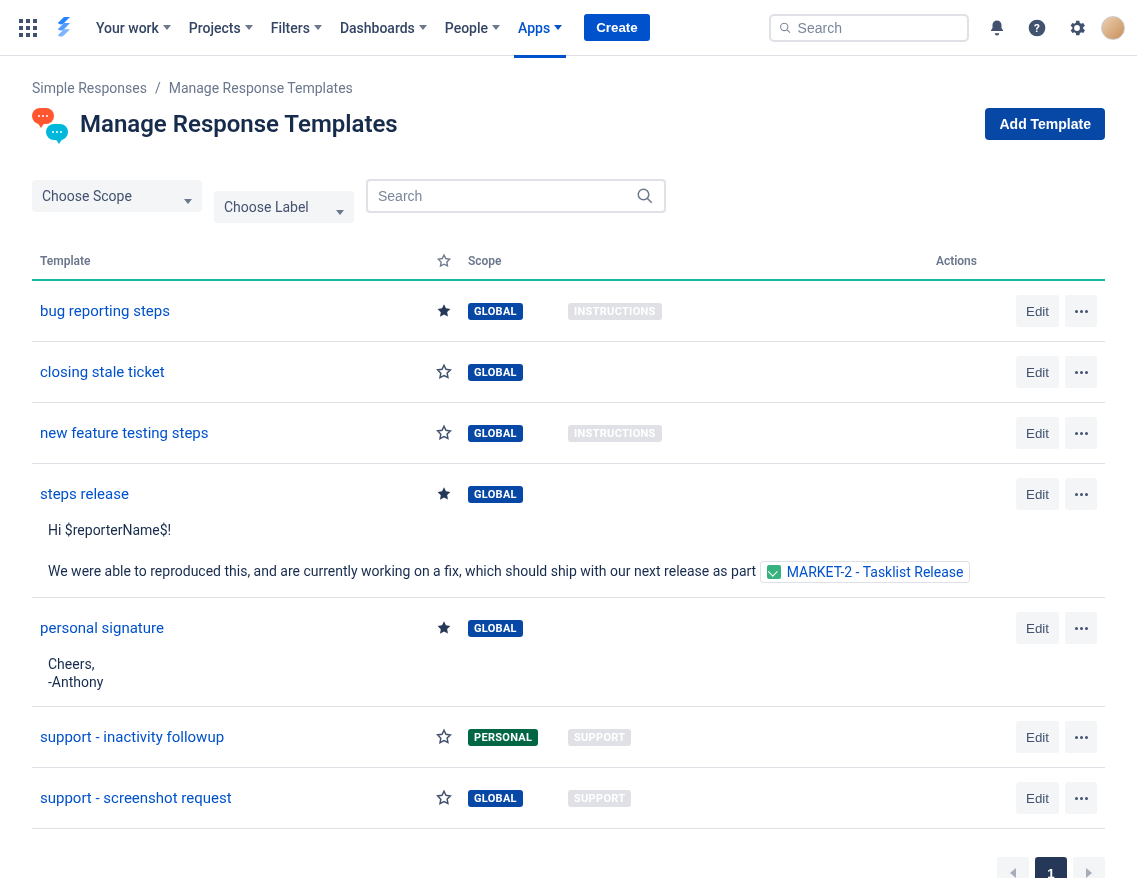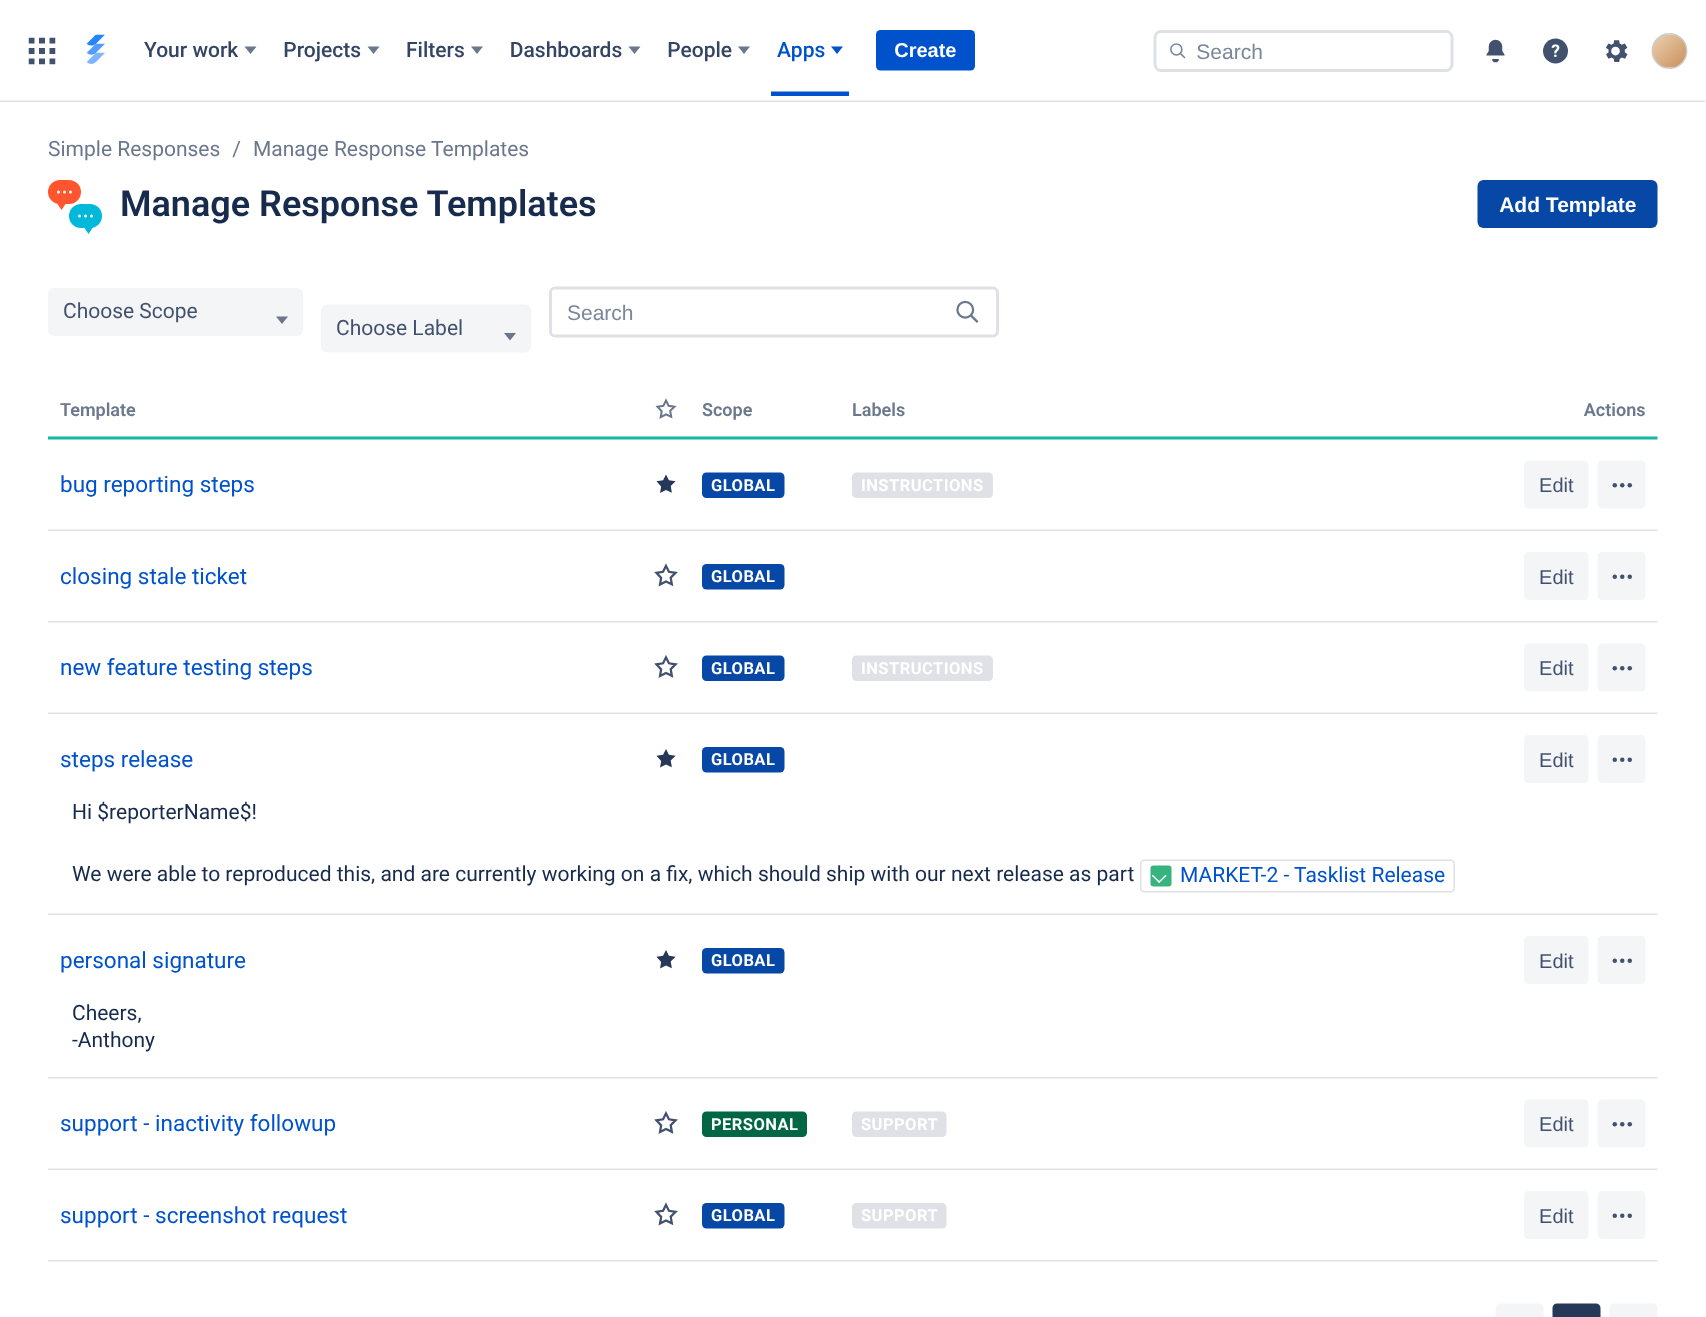--- a/index.html
+++ b/index.html
@@ -7,21 +7,21 @@
     font-family: -apple-system, BlinkMacSystemFont, "Segoe UI", Roboto, sans-serif;
     color: #172B4D;
     font-size: 14px;
     background: #fff;
   }
 
   
   .topnav {
     display: flex;
     align-items: center;
-    height: 68px;
+    height: 56px;
     padding: 0 12px;
     border-bottom: 1px solid #DFE1E6;
     gap: 4px;
   }
   .nav-iconbtn {
     width: 32px; height: 32px;
     display: inline-flex; align-items: center; justify-content: center;
     border-radius: 3px;
     color: #42526E;
   }
@@ -471,21 +471,20 @@
 
   <div class="tbl">
     <div class="tbl-header">
       <div>Template</div>
       <div class="star-col">
         <svg width="16" height="16" viewBox="0 0 24 24">
           <path fill="none" stroke="#6B778C" stroke-width="2" d="M12 3l2.6 5.3 5.9.9-4.3 4.2 1 5.9L12 16.8l-5.3 2.8 1-5.9L3.5 9.2l5.9-.9L12 3z"></path>
         </svg>
       </div>
       <div>Scope</div>
-      <div>Labels</div>
       <div style="text-align:right;">Actions</div>
     </div>
 
     <div id="rows">
         <div class="tbl-row">
           <div class="name"><a href="#">bug reporting steps</a></div>
           <div class="star-col">
             <svg width="18" height="18" viewBox="0 0 24 24">
               <path fill="#253858" d="M12 3l2.6 5.3 5.9.9-4.3 4.2 1 5.9L12 16.8l-5.3 2.8 1-5.9L3.5 9.2l5.9-.9L12 3z"></path>
             </svg>

